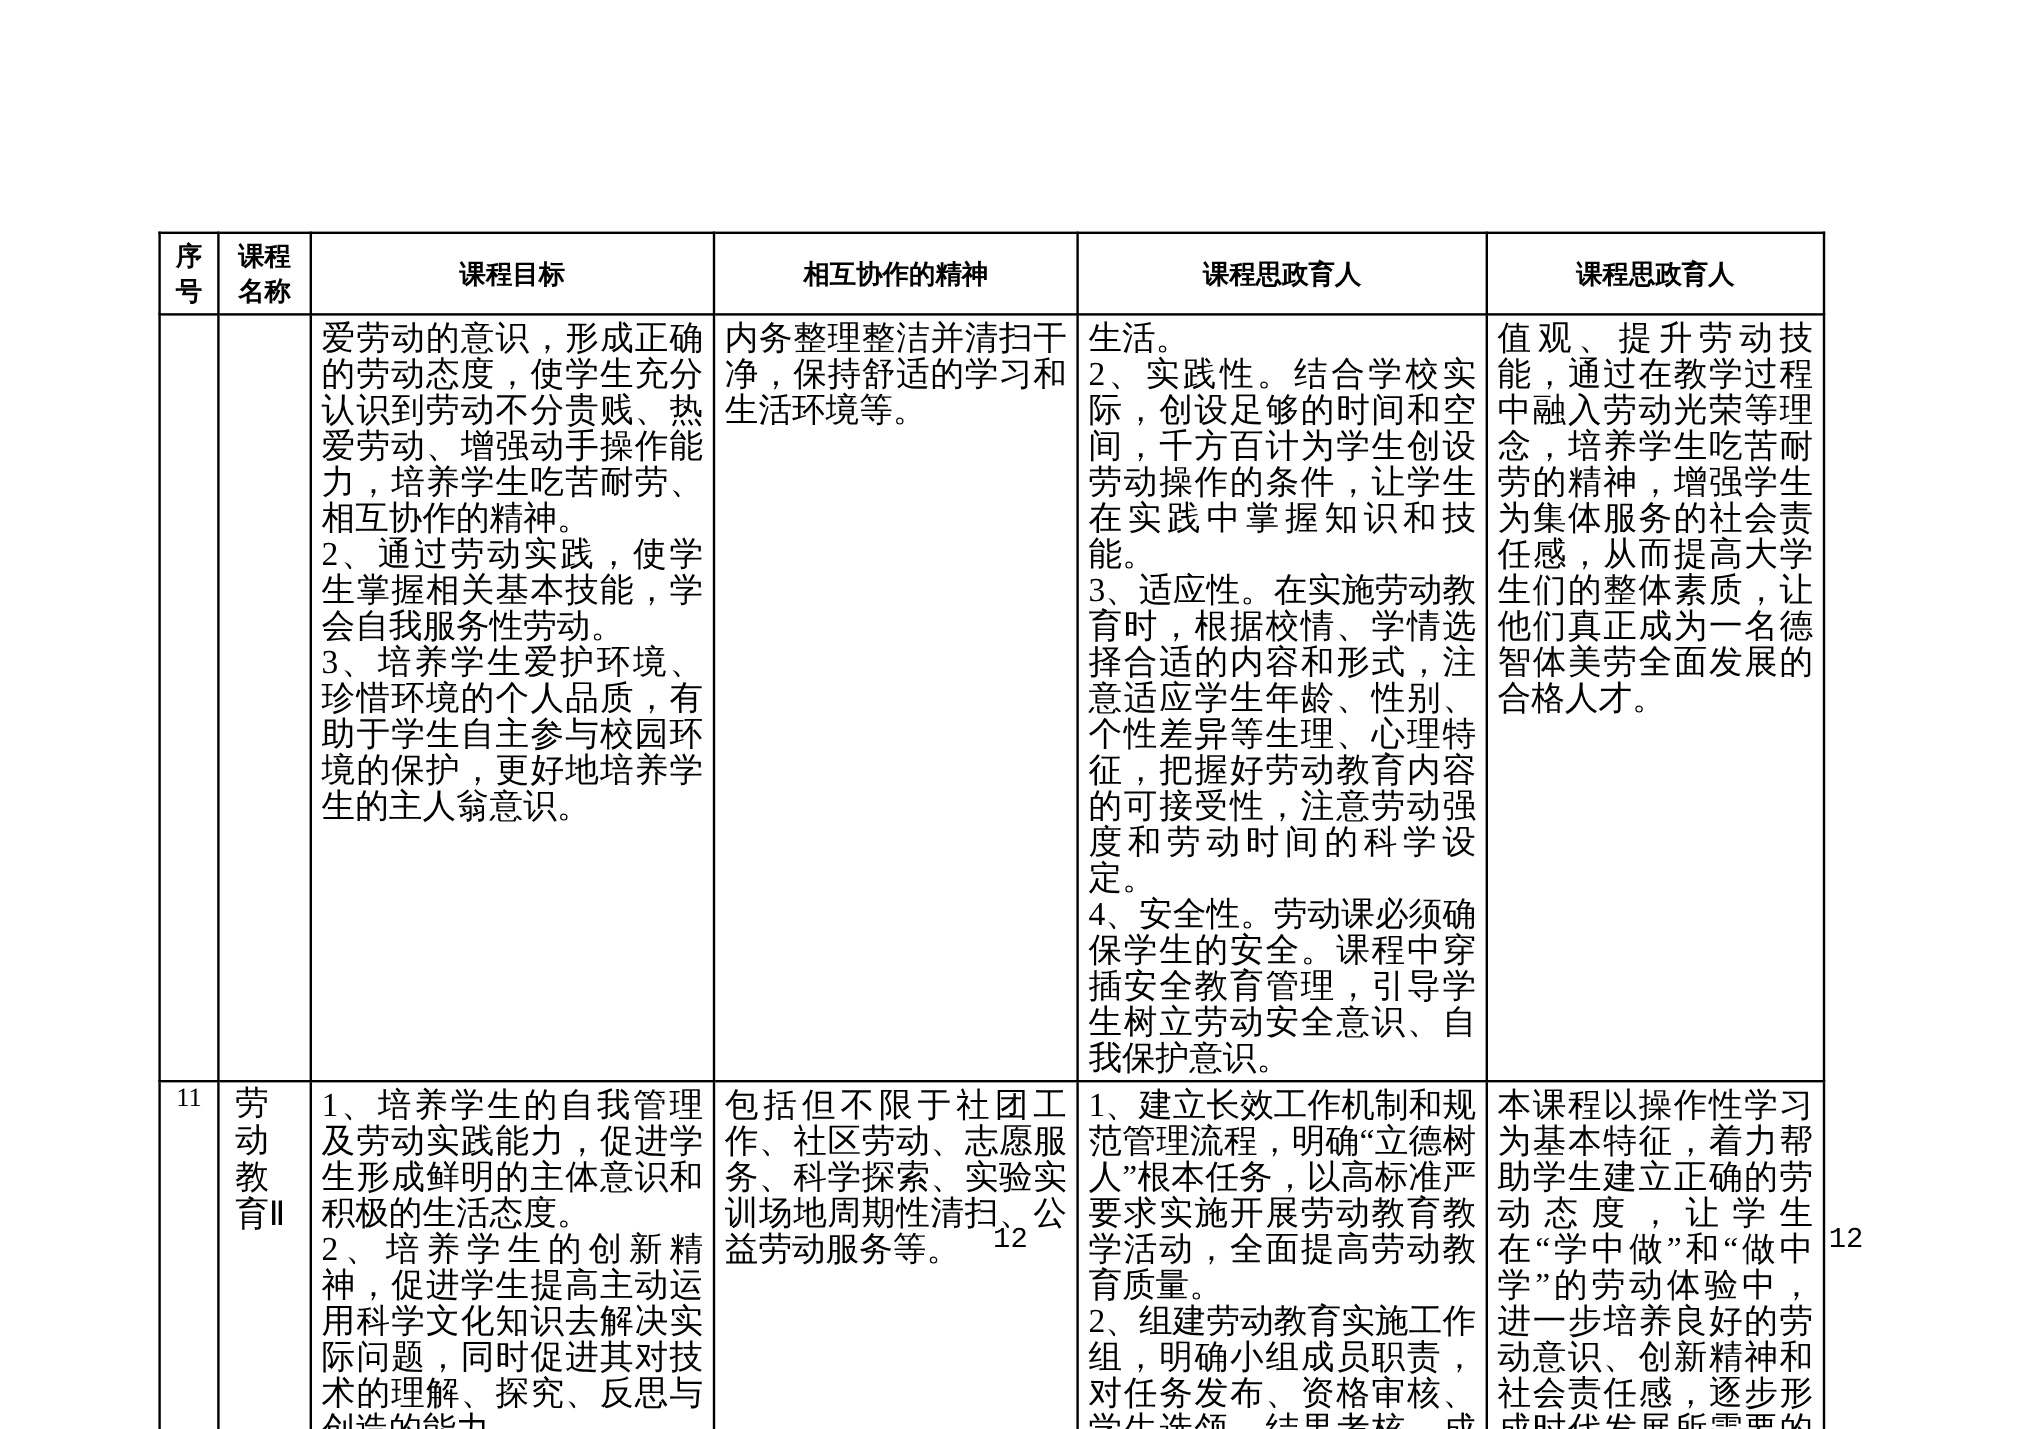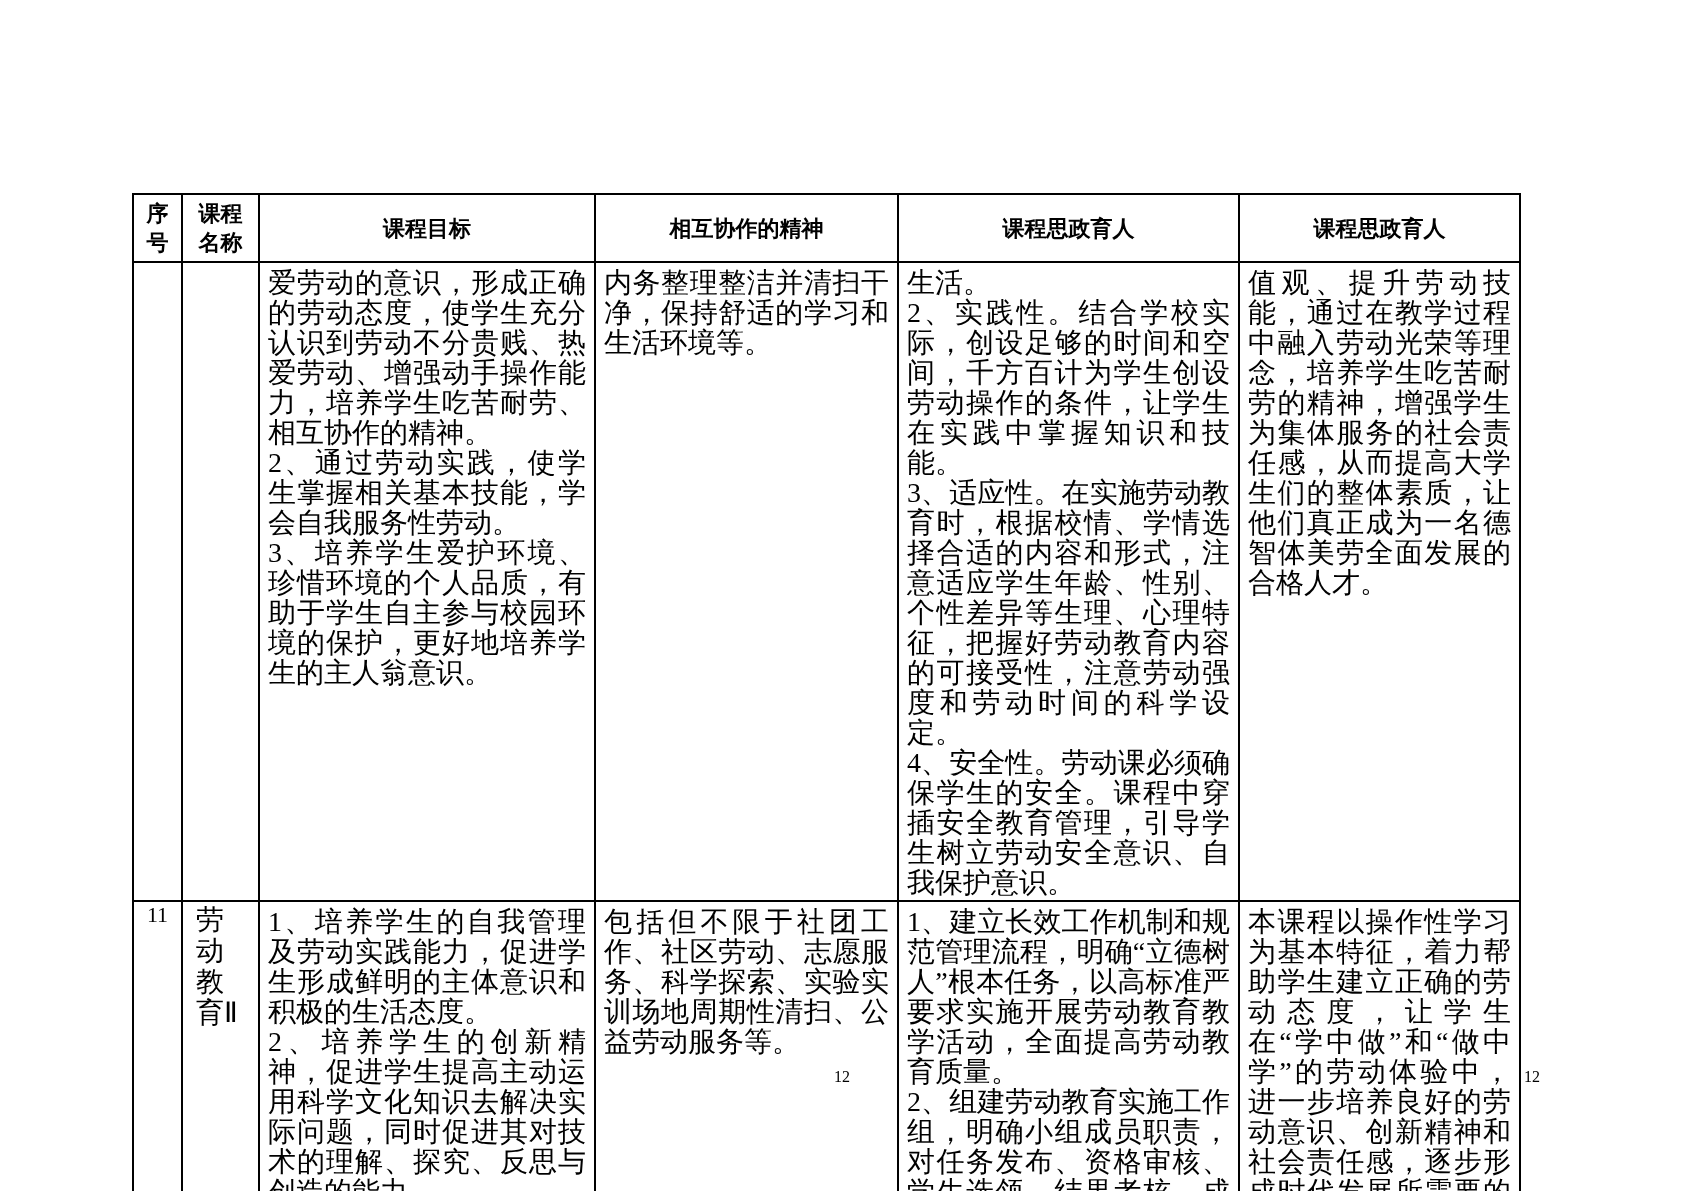--- a/index.html
+++ b/index.html
@@ -53,23 +53,23 @@
     font-weight:normal;
   }
   td.name-cell { vertical-align:middle; }
   td.name-cell .cell-text {
     text-align:left;
     padding:2px 12px 2px 13px;
     line-height:31px;
   }
   .page-number {
     position:absolute;
-    top:1068px;
-    font-size:16px;
-    font-family:Liberation Serif, serif;
+    top:1020px;
+    font-size:24px;
+    font-family:Liberation Mono, monospace;
   }
   .page-number.center { left:50%; transform:translateX(-50%); }
   .page-number.right { left:1524px; }
 </style>
 </head>
 <body>
 
 <div class="page">
 
   <table class="course">

